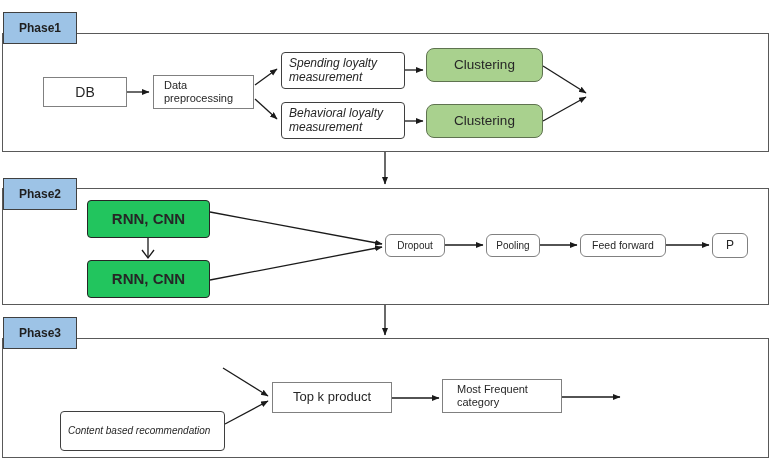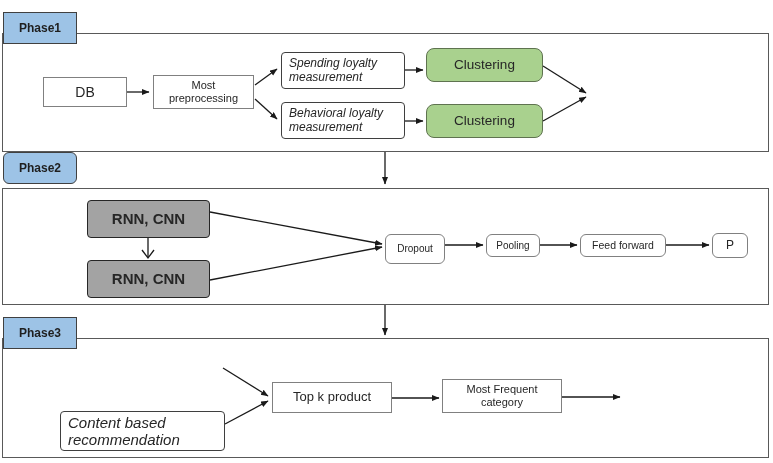--- a/index.html
+++ b/index.html
@@ -11,42 +11,42 @@
     position:absolute;background:#ffffff;border:1.5px solid #595959;box-sizing:border-box;z-index:1;
   }
   .tab{
     position:absolute;width:74px;height:32px;background:#9DC3E6;border:1.5px solid #404040;
     box-sizing:border-box;z-index:4;display:flex;align-items:center;justify-content:center;
     font-size:12px;font-weight:bold;color:#1f1f1f;
   }
   svg.arrows{position:absolute;left:0;top:0;z-index:2;}
   .box{
     position:absolute;box-sizing:border-box;background:#ffffff;display:flex;align-items:center;
-    justify-content:center;text-align:center;z-index:3;line-height:1.15;color:#262626;
+    justify-content:center;z-index:3;line-height:1.15;color:#262626;
   }
   .rounded{border:1.5px solid #808080;border-radius:0;}
   .rounded-sm{border:1.2px solid #808080;border-radius:6px;}
   .rect{border:1.4px solid #3f3f3f;border-radius:4px;font-style:italic;}
   .left-al{justify-content:flex-start;text-align:left;padding-left:7px;padding-right:4px;}
   .green{background:#A9D18E;border:1.5px solid #5f7350;border-radius:8px;}
-  .orange{background:#a3a3a3;border:1.6px solid #262626;border-radius:4px;font-weight:bold;}
+  .orange{background:#22c55e;border:1.6px solid #262626;border-radius:4px;font-weight:bold;}
 </style>
 </head>
 <body>
 
 <div id="stage">
 
   <div class="container" style="left:2px;top:33px;width:767px;height:119px;"></div>
   <div class="container" style="left:2px;top:188px;width:767px;height:117px;"></div>
   <div class="container" style="left:2px;top:338px;width:767px;height:120px;"></div>
 
   <div class="tab" style="left:3px;top:12px;">
       <span>Phase1</span>
     </div>
-  <div class="tab" style="left:3px;top:152px;border-radius:6px;">
+  <div class="tab" style="left:3px;top:178px;">
       <span>Phase2</span>
     </div>
   <div class="tab" style="left:3px;top:317px;">
       <span>Phase3</span>
     </div>
 
   <svg class="arrows" width="773" height="463" viewBox="0 0 773 463">
     <defs>
       <marker id="ah" markerWidth="9" markerHeight="8" refX="7" refY="3" orient="auto" markerUnits="userSpaceOnUse">
         <path d="M0,0 L7.5,3 L0,6 z" fill="#1a1a1a"></path>
@@ -76,55 +76,55 @@
       <path d="M225,424 L268,401" marker-end="url(#ah)"></path>
       <path d="M392,398 L439,398" marker-end="url(#ah)"></path>
       <path d="M562,397 L620,397" marker-end="url(#ah)"></path>
     </g>
   </svg>
 
   <div class="box rounded" style="left:43px;top:77px;width:84px;height:30px;font-size:14px;">
       <span>DB</span>
     </div>
   <div class="box rounded" style="left:153px;top:75px;width:101px;height:34px;font-size:11px;padding:0 10px;">
-      <span>Most preprocessing</span>
+      <span>Data preprocessing</span>
     </div>
   <div class="box rect left-al" style="left:281px;top:52px;width:124px;height:37px;font-size:12px;">
       <span>Spending loyalty measurement</span>
     </div>
   <div class="box rect left-al" style="left:281px;top:102px;width:124px;height:37px;font-size:12px;">
       <span>Behavioral loyalty measurement</span>
     </div>
   <div class="box green" style="left:426px;top:48px;width:117px;height:34px;font-size:13.5px;">
       <span>Clustering</span>
     </div>
   <div class="box green" style="left:426px;top:104px;width:117px;height:34px;font-size:13.5px;">
       <span>Clustering</span>
     </div>
 
   <div class="box orange" style="left:87px;top:200px;width:123px;height:38px;font-size:15px;">
       <span>RNN, CNN</span>
     </div>
   <div class="box orange" style="left:87px;top:260px;width:123px;height:38px;font-size:15px;">
       <span>RNN, CNN</span>
     </div>
-  <div class="box rounded-sm" style="left:385px;top:234px;width:60px;height:30px;font-size:10px;">
+  <div class="box rounded-sm" style="left:385px;top:234px;width:60px;height:23px;font-size:10px;">
       <span>Dropout</span>
     </div>
   <div class="box rounded-sm" style="left:486px;top:234px;width:54px;height:23px;font-size:10px;">
       <span>Pooling</span>
     </div>
   <div class="box rounded-sm" style="left:580px;top:234px;width:86px;height:23px;font-size:10.5px;">
       <span>Feed forward</span>
     </div>
   <div class="box rounded-sm" style="left:712px;top:233px;width:36px;height:25px;font-size:12px;">
       <span>P</span>
     </div>
 
-  <div class="box rect left-al" style="left:60px;top:411px;width:165px;height:40px;font-size:15px;">
+  <div class="box rect left-al" style="left:60px;top:411px;width:165px;height:40px;font-size:10px;">
       <span>Content based recommendation</span>
     </div>
   <div class="box rounded" style="left:272px;top:382px;width:120px;height:31px;font-size:13px;">
       <span>Top k product</span>
     </div>
   <div class="box rounded" style="left:442px;top:379px;width:120px;height:34px;font-size:11px;padding:0 14px;">
       <span>Most Frequent category</span>
     </div>
 
 </div>

